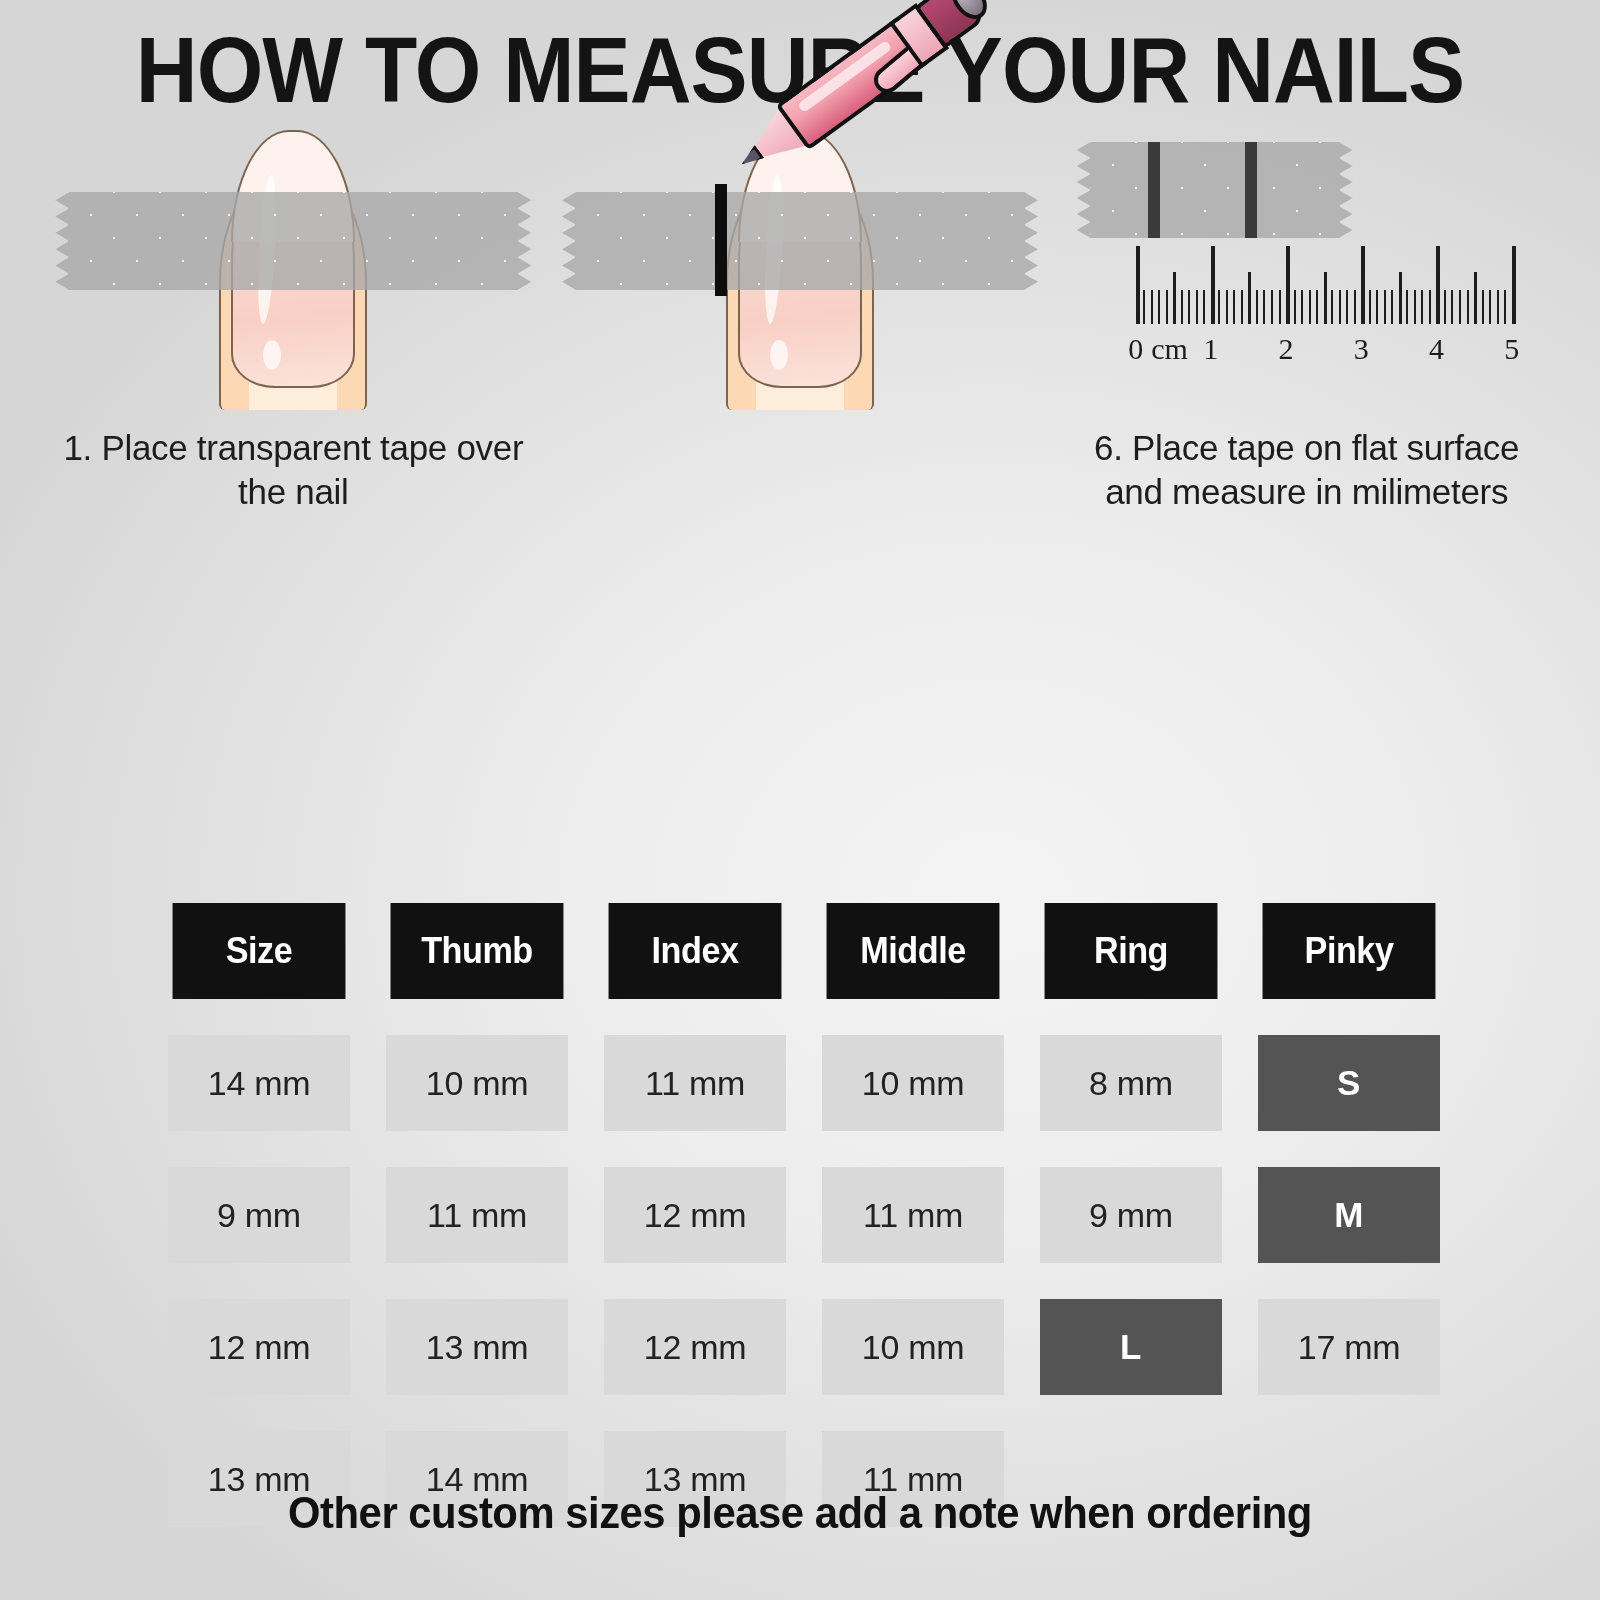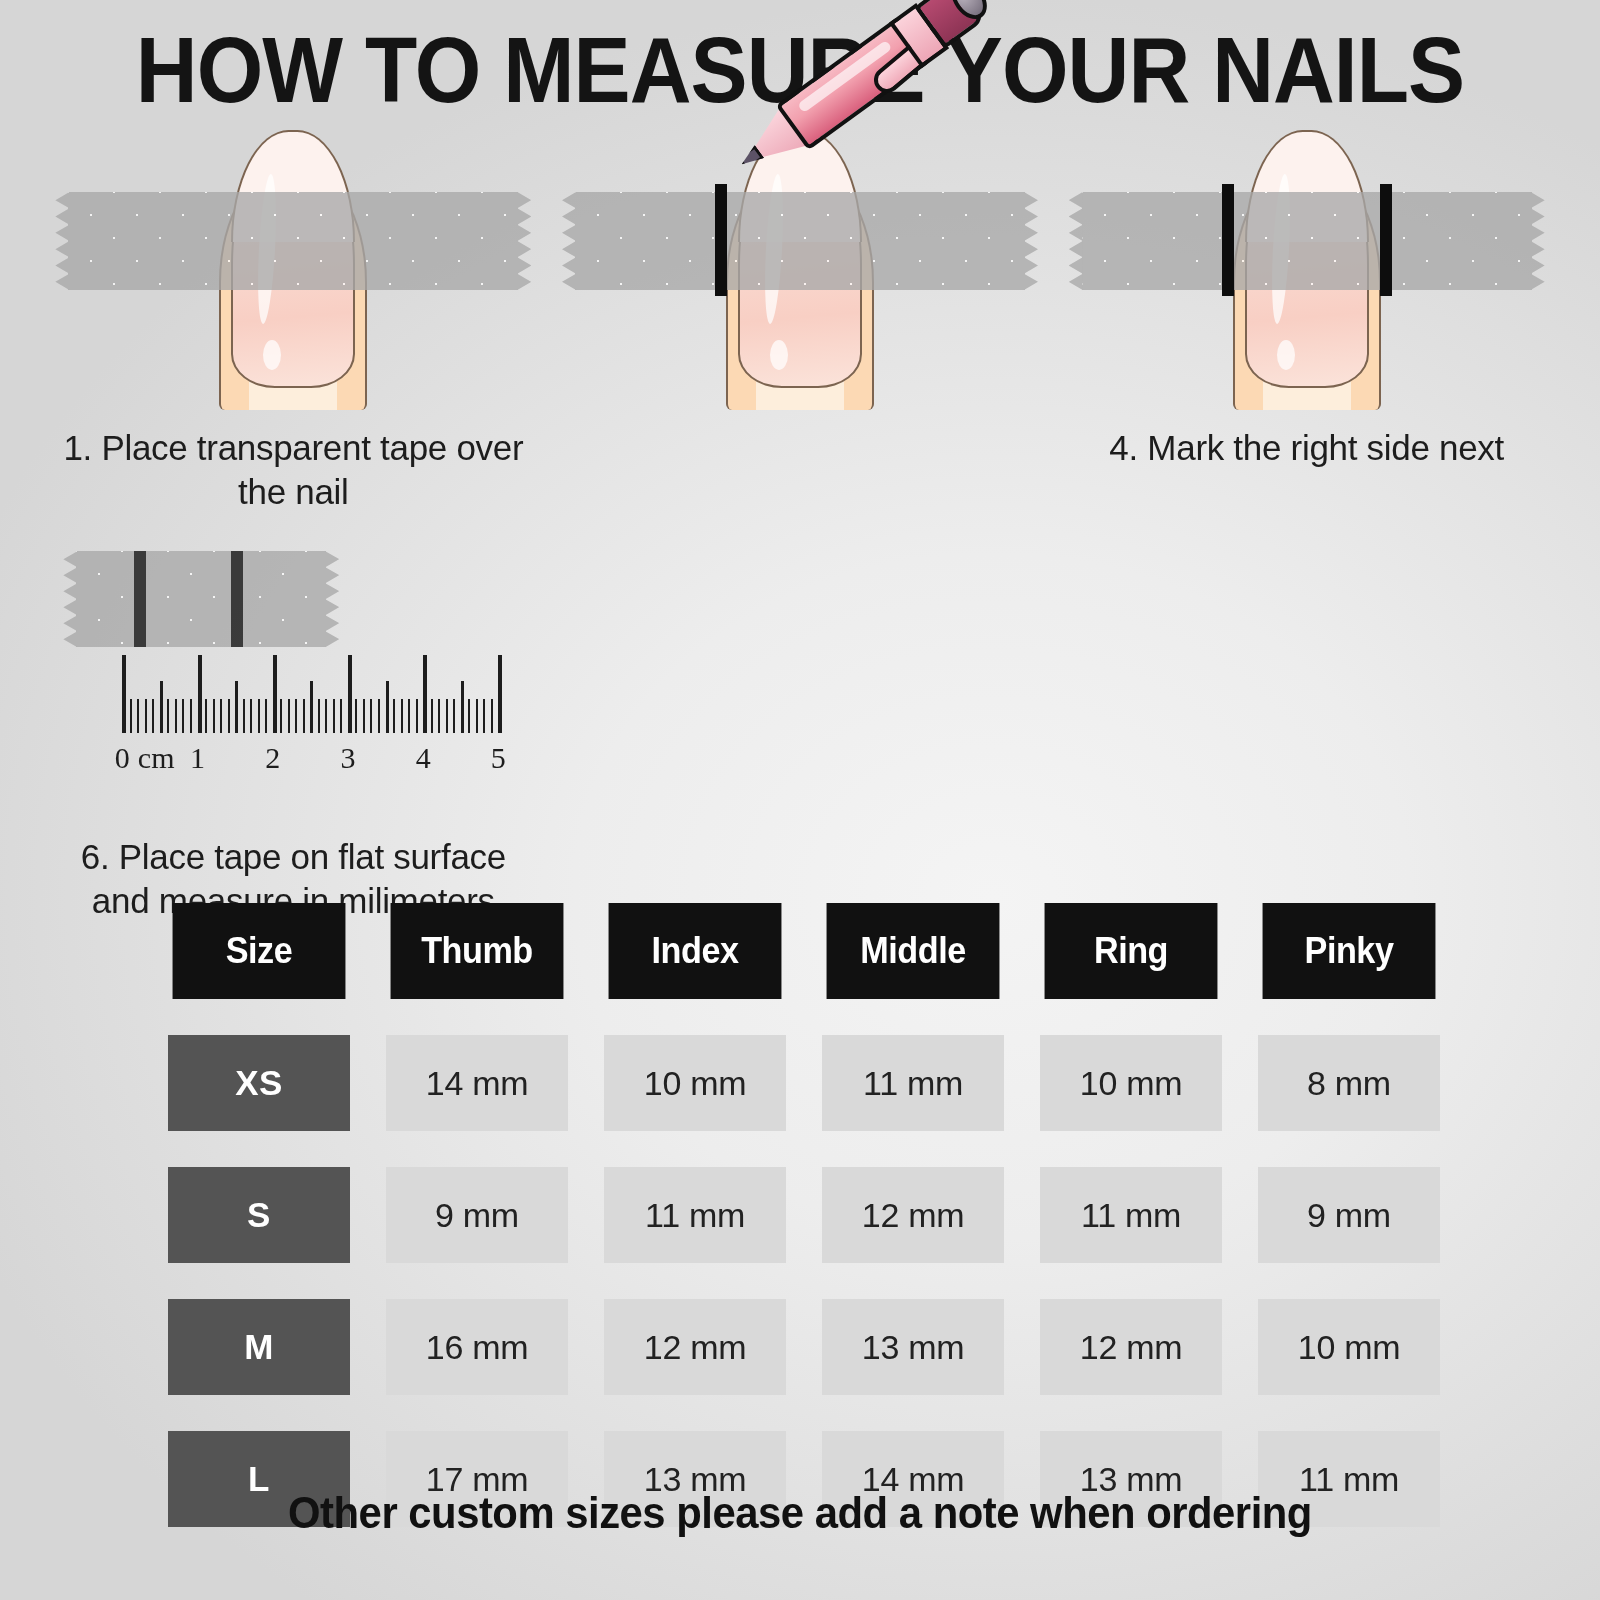--- a/index.html
+++ b/index.html
@@ -340,44 +340,20 @@
             </div>
           <div class="pen-clip"></div>
           <div class="pen-band"></div>
           <div class="pen-end"></div>
           <div class="pen-cap"></div>
         </div>
       </div>
     </div>
   </div>
 
-  <div class="step">
-    <div class="art">
-      <div class="art-inner">
-        <div class="finger">
-          <div class="skin">
-              <div class="skin-hl"></div>
-            </div>
-          <div class="nail">
-            <div class="nail-tip"></div>
-            <div class="nail-shine"></div>
-            <div class="nail-dot"></div>
-          </div>
-        </div>
-        <div class="tape" style="left:10px; top:72px; width:450px; height:98px;">
-          <div class="tape-dots"></div>
-          <div class="zig l"></div>
-            <div class="zig r"></div>
-        </div>
-        <div class="mark" style="left:150px; top:64px; height:112px;"></div>
-        <div class="mark" style="left:308px; top:64px; height:112px;"></div>
-      </div>
-    </div>
-    <div class="caption">4. Mark the right side next</div>
-  </div>
 
 
   <div class="step">
     <div class="art">
       <div class="art-inner">
         <div class="tape" style="left:18px; top:22px; width:250px; height:96px;">
           <div class="tape-dots"></div>
           <div class="zig l"></div>
             <div class="zig r"></div>
           <div class="mark" style="left:58px; top:0; height:96px;"></div>
@@ -454,34 +430,32 @@
 
 </div>
 
 <div class="table" id="size-table">
     <div class="th">Size</div>
     <div class="th">Thumb</div>
     <div class="th">Index</div>
     <div class="th">Middle</div>
     <div class="th">Ring</div>
     <div class="th">Pinky</div>
-    <div class="sz">XS</div>
     <div class="td">14 mm</div>
     <div class="td">10 mm</div>
     <div class="td">11 mm</div>
     <div class="td">10 mm</div>
     <div class="td">8 mm</div>
     <div class="sz">S</div>
     <div class="td">9 mm</div>
     <div class="td">11 mm</div>
     <div class="td">12 mm</div>
     <div class="td">11 mm</div>
     <div class="td">9 mm</div>
     <div class="sz">M</div>
-    <div class="td">16 mm</div>
     <div class="td">12 mm</div>
     <div class="td">13 mm</div>
     <div class="td">12 mm</div>
     <div class="td">10 mm</div>
     <div class="sz">L</div>
     <div class="td">17 mm</div>
     <div class="td">13 mm</div>
     <div class="td">14 mm</div>
     <div class="td">13 mm</div>
     <div class="td">11 mm</div>

